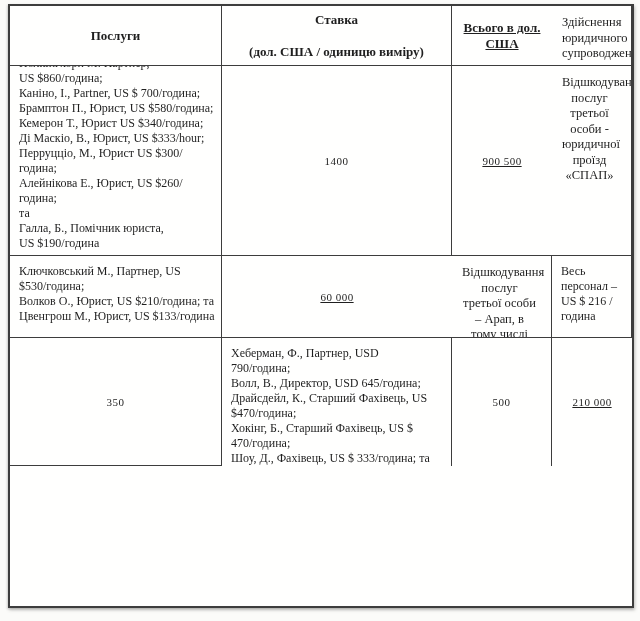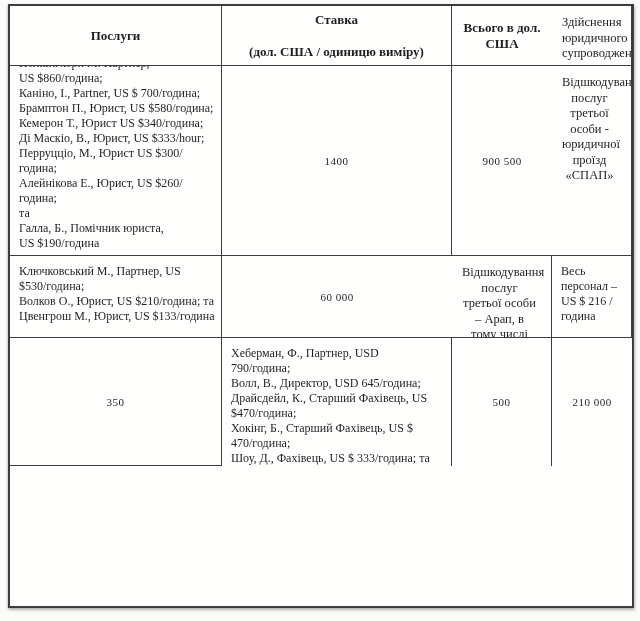--- a/index.html
+++ b/index.html
@@ -27,21 +27,21 @@
     background: #fffffe;
     border: 2px solid #3d3d3d;
     box-shadow: 1px 2px 3px rgba(80,80,78,0.35), -1px 1px 2px rgba(80,80,78,0.2);
   }
   .cell {
     border-right: 1px solid #3d3d3d;
     border-bottom: 1px solid #3d3d3d;
     box-sizing: border-box;
     overflow: hidden;
   }
-  .cell.last-col { border-right: none; }
+  .cell.last-col { border-right: none; text-decoration: underline; }
   .cell.last-row { border-bottom: none; }
   .hcell {
     display: flex;
     align-items: center;
     justify-content: center;
     text-align: center;
     font-weight: bold;
     font-size: 13px;
     line-height: 16px;
     padding: 3px 6px;

